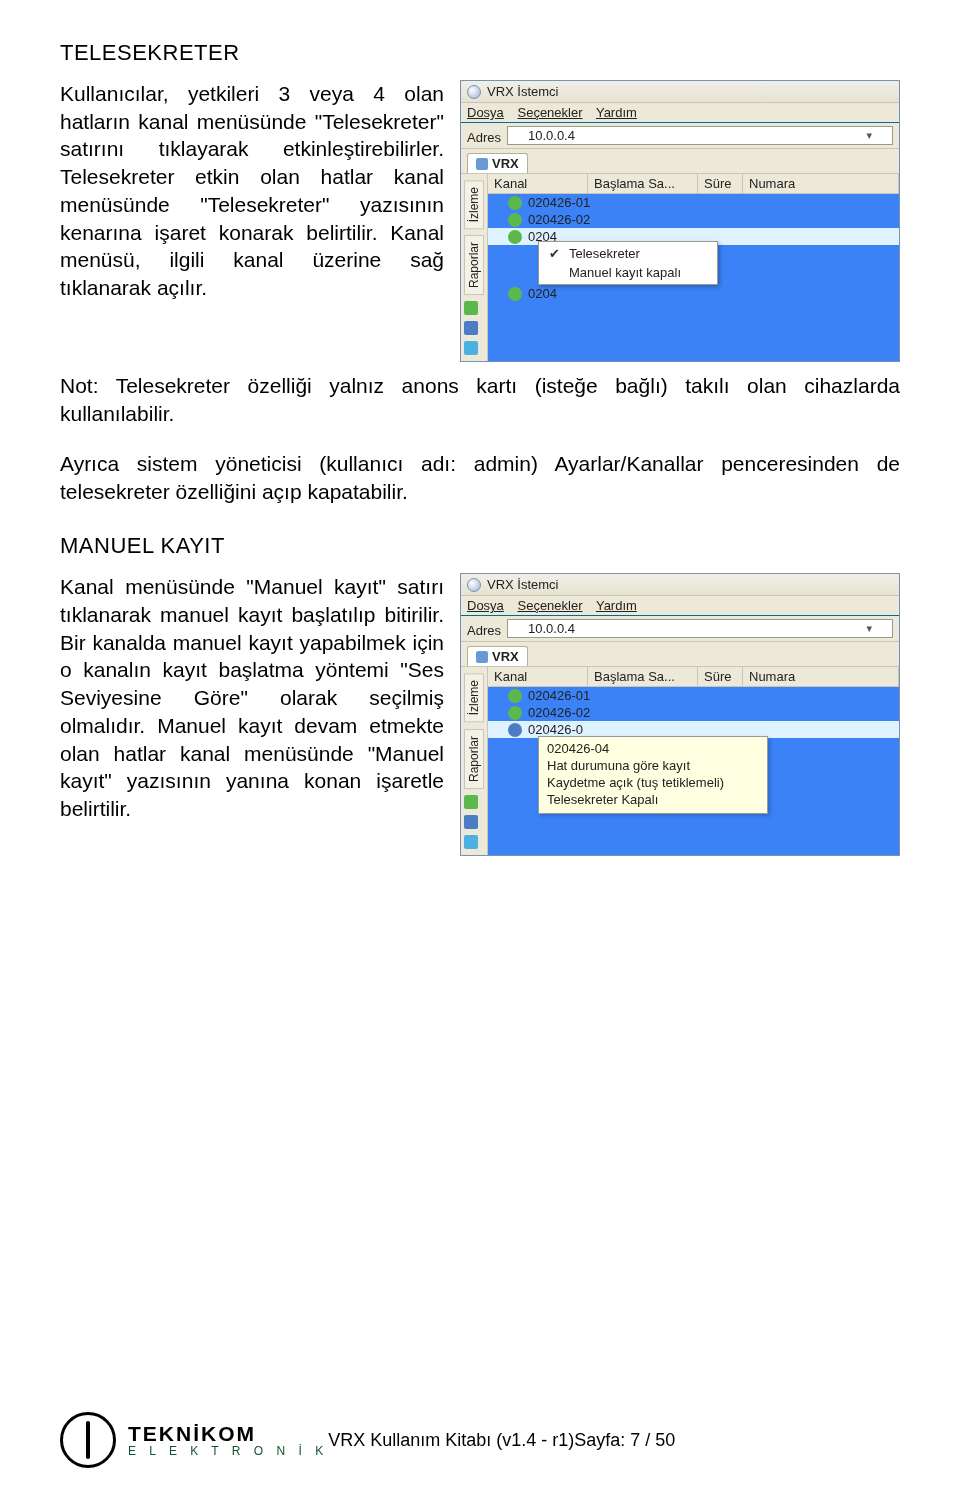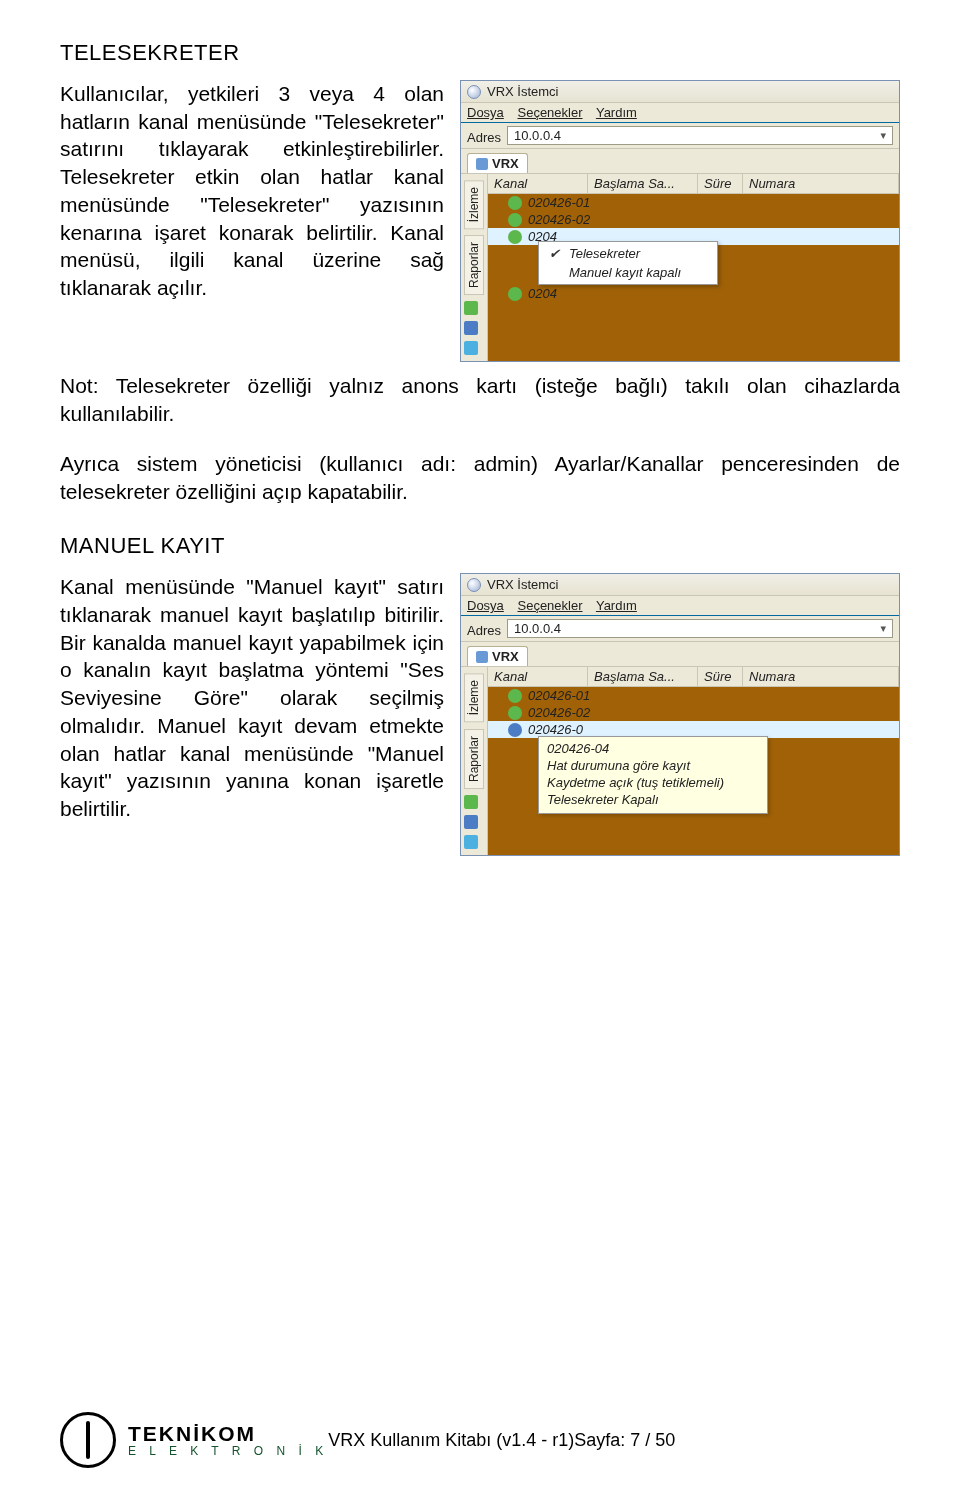--- a/index.html
+++ b/index.html
@@ -41,21 +41,21 @@
     background: radial-gradient(circle at 35% 35%, #fff, #9cb0d6);
   }
   .menubar { padding: 2px 6px; border-bottom: 1px solid #0369a1; }
   .menubar span { margin-right: 10px; text-decoration: underline; }
   .addrbar {
     display:flex; align-items:flex-end; gap:6px;
     padding: 3px 6px; border-bottom: 1px solid #c9c6b6;
   }
   .addrinput {
     flex:1; background:#fff; border:1px solid #9d9a86;
-    padding: 1px 6px;
+    padding: 1px 20px;
     display:flex; justify-content:space-between; align-items:center;
   }
   .dropdown-caret { font-size: 11px; color:#555; }
   .tabrow {
     display:flex; gap:4px; padding: 4px 6px 0 6px;
     border-bottom: 1px solid #c9c6b6;
     background:#ece9d8;
   }
   .tab {
     display:inline-flex; align-items:center; gap:4px;
@@ -75,21 +75,21 @@
     writing-mode: vertical-rl; transform: rotate(180deg);
     font-size: 12px; padding: 6px 2px;
     border:1px solid #c9c6b6; background:#f4f2e6;
     display:flex; align-items:center; gap:4px;
   }
   .side-icon { width:14px; height:14px; border-radius:2px; }
   .si-green { background:#5cb84d; }
   .si-blue { background:#4b7cc4; }
   .si-app { background:#4cb0e0; }
 
-  .list-area { flex:1; background:#a16207; font-size:13px;font-style:italic; }
+  .list-area { flex:1; background:#3b82f6; font-size:13px; }
   .listhead {
     display:flex; border-bottom:1px solid #c9c6b6; background:#ece9d8;
   }
   .listhead .cell { padding: 2px 6px; border-right:1px solid #c9c6b6; }
   .c-kanal{width:100px} .c-bas{width:110px} .c-sure{width:45px} .c-num{flex:1}
   .row { display:flex; align-items:center; padding: 1px 20px; gap:6px; }
   .row-icon { width:14px; height:14px; border-radius:50%; background:#5cb84d; }
   .row-icon.green { background:#5cb84d; }
   .row-icon.blue { background:#4b7cc4; }
   .row-sel { background:#dff2ff; }

